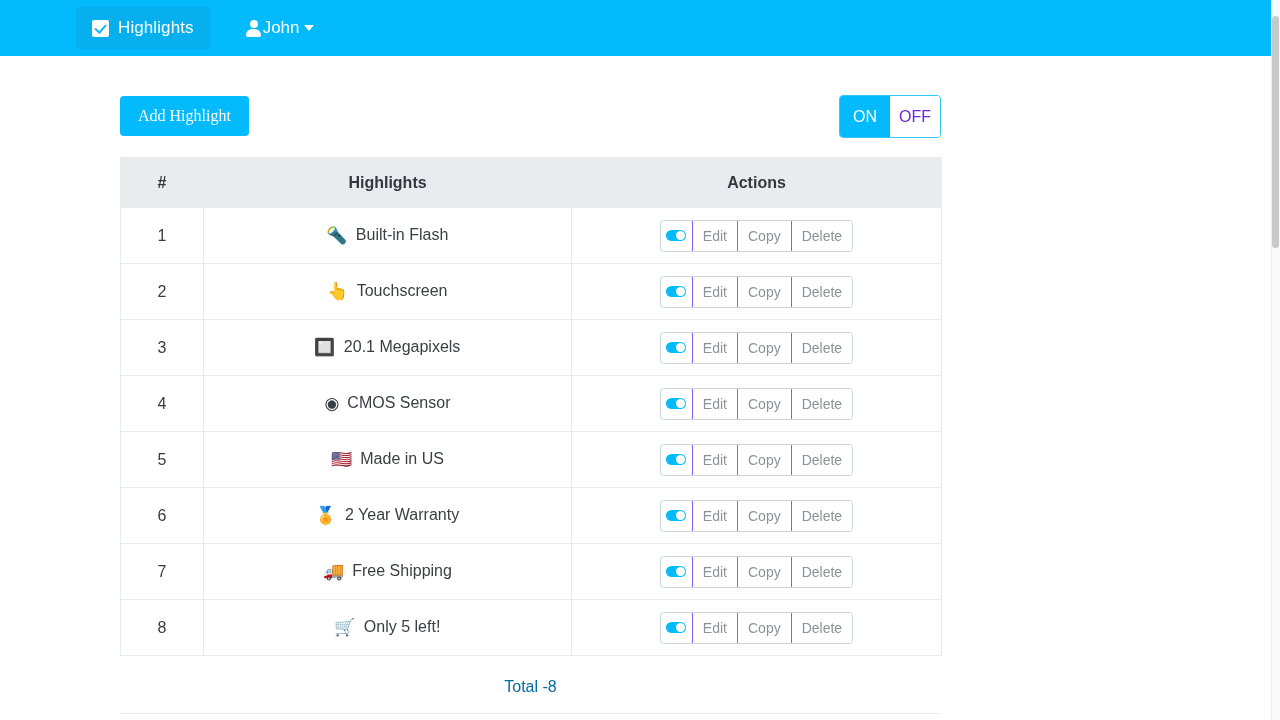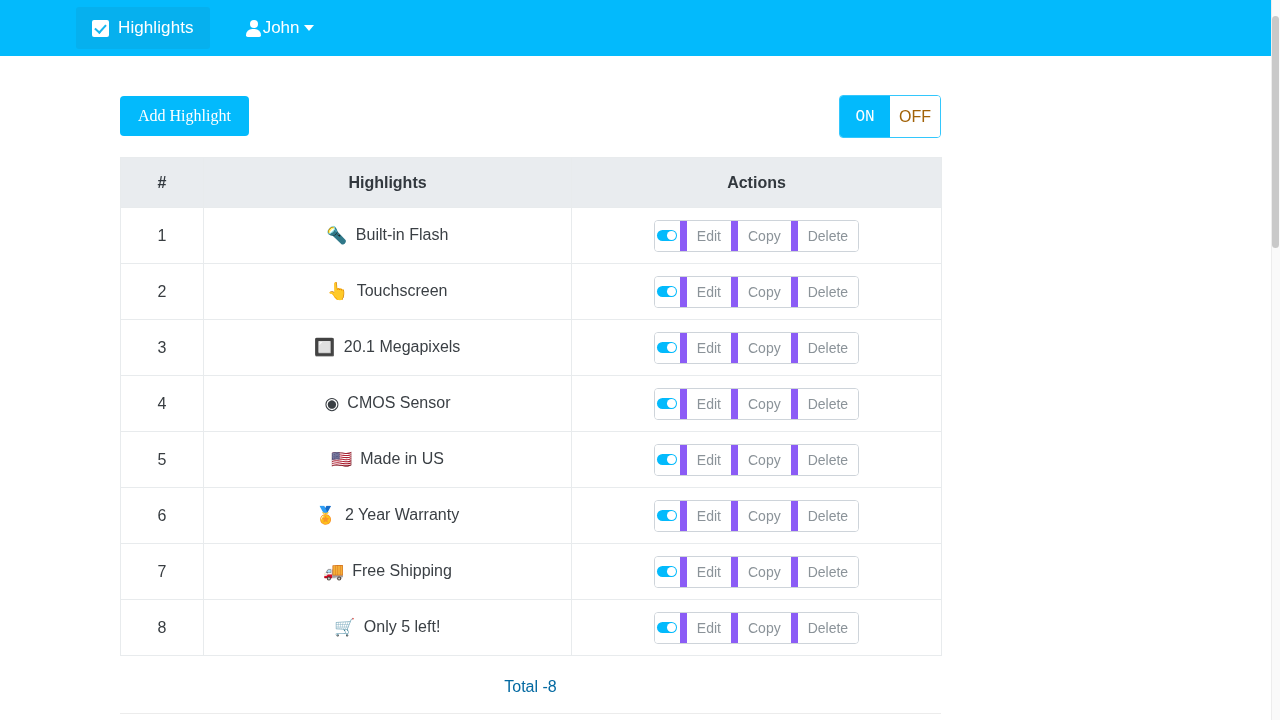--- a/index.html
+++ b/index.html
@@ -166,25 +166,24 @@
     display: flex;
     align-items: center;
     justify-content: center;
     font-size: 16px;
     cursor: pointer;
     box-sizing: border-box;
   }
   .onoff-seg.on {
     background: #03bafc;
     color: #ffffff;
-    font-family: Liberation Mono, monospace;
   }
   .onoff-seg.off {
     background: #ffffff;
-    color: #a16207;
+    color: #6d28d9;
   }
 
   
   table.hl-table {
     border-collapse: collapse;
     width: 821px;
     table-layout: fixed;
     margin-top: 0px;
   }
 
@@ -233,21 +232,21 @@
   
   .action-group {
     display: inline-flex;
     align-items: stretch;
     border-radius: 4px;
     overflow: hidden;
     border: 1px solid #ced4da;
     height: 30px;
   }
   .action-group > * {
-    border-right: 7px solid #8b5cf6;
+    border-right: 1px solid #8b5cf6;
     background: #ffffff;
     display: flex;
     align-items: center;
     justify-content: center;
     box-sizing: border-box;
   }
   .action-group > *:last-child { border-right: none; }
 
   .act-toggle-cell {
     width: 32px;

